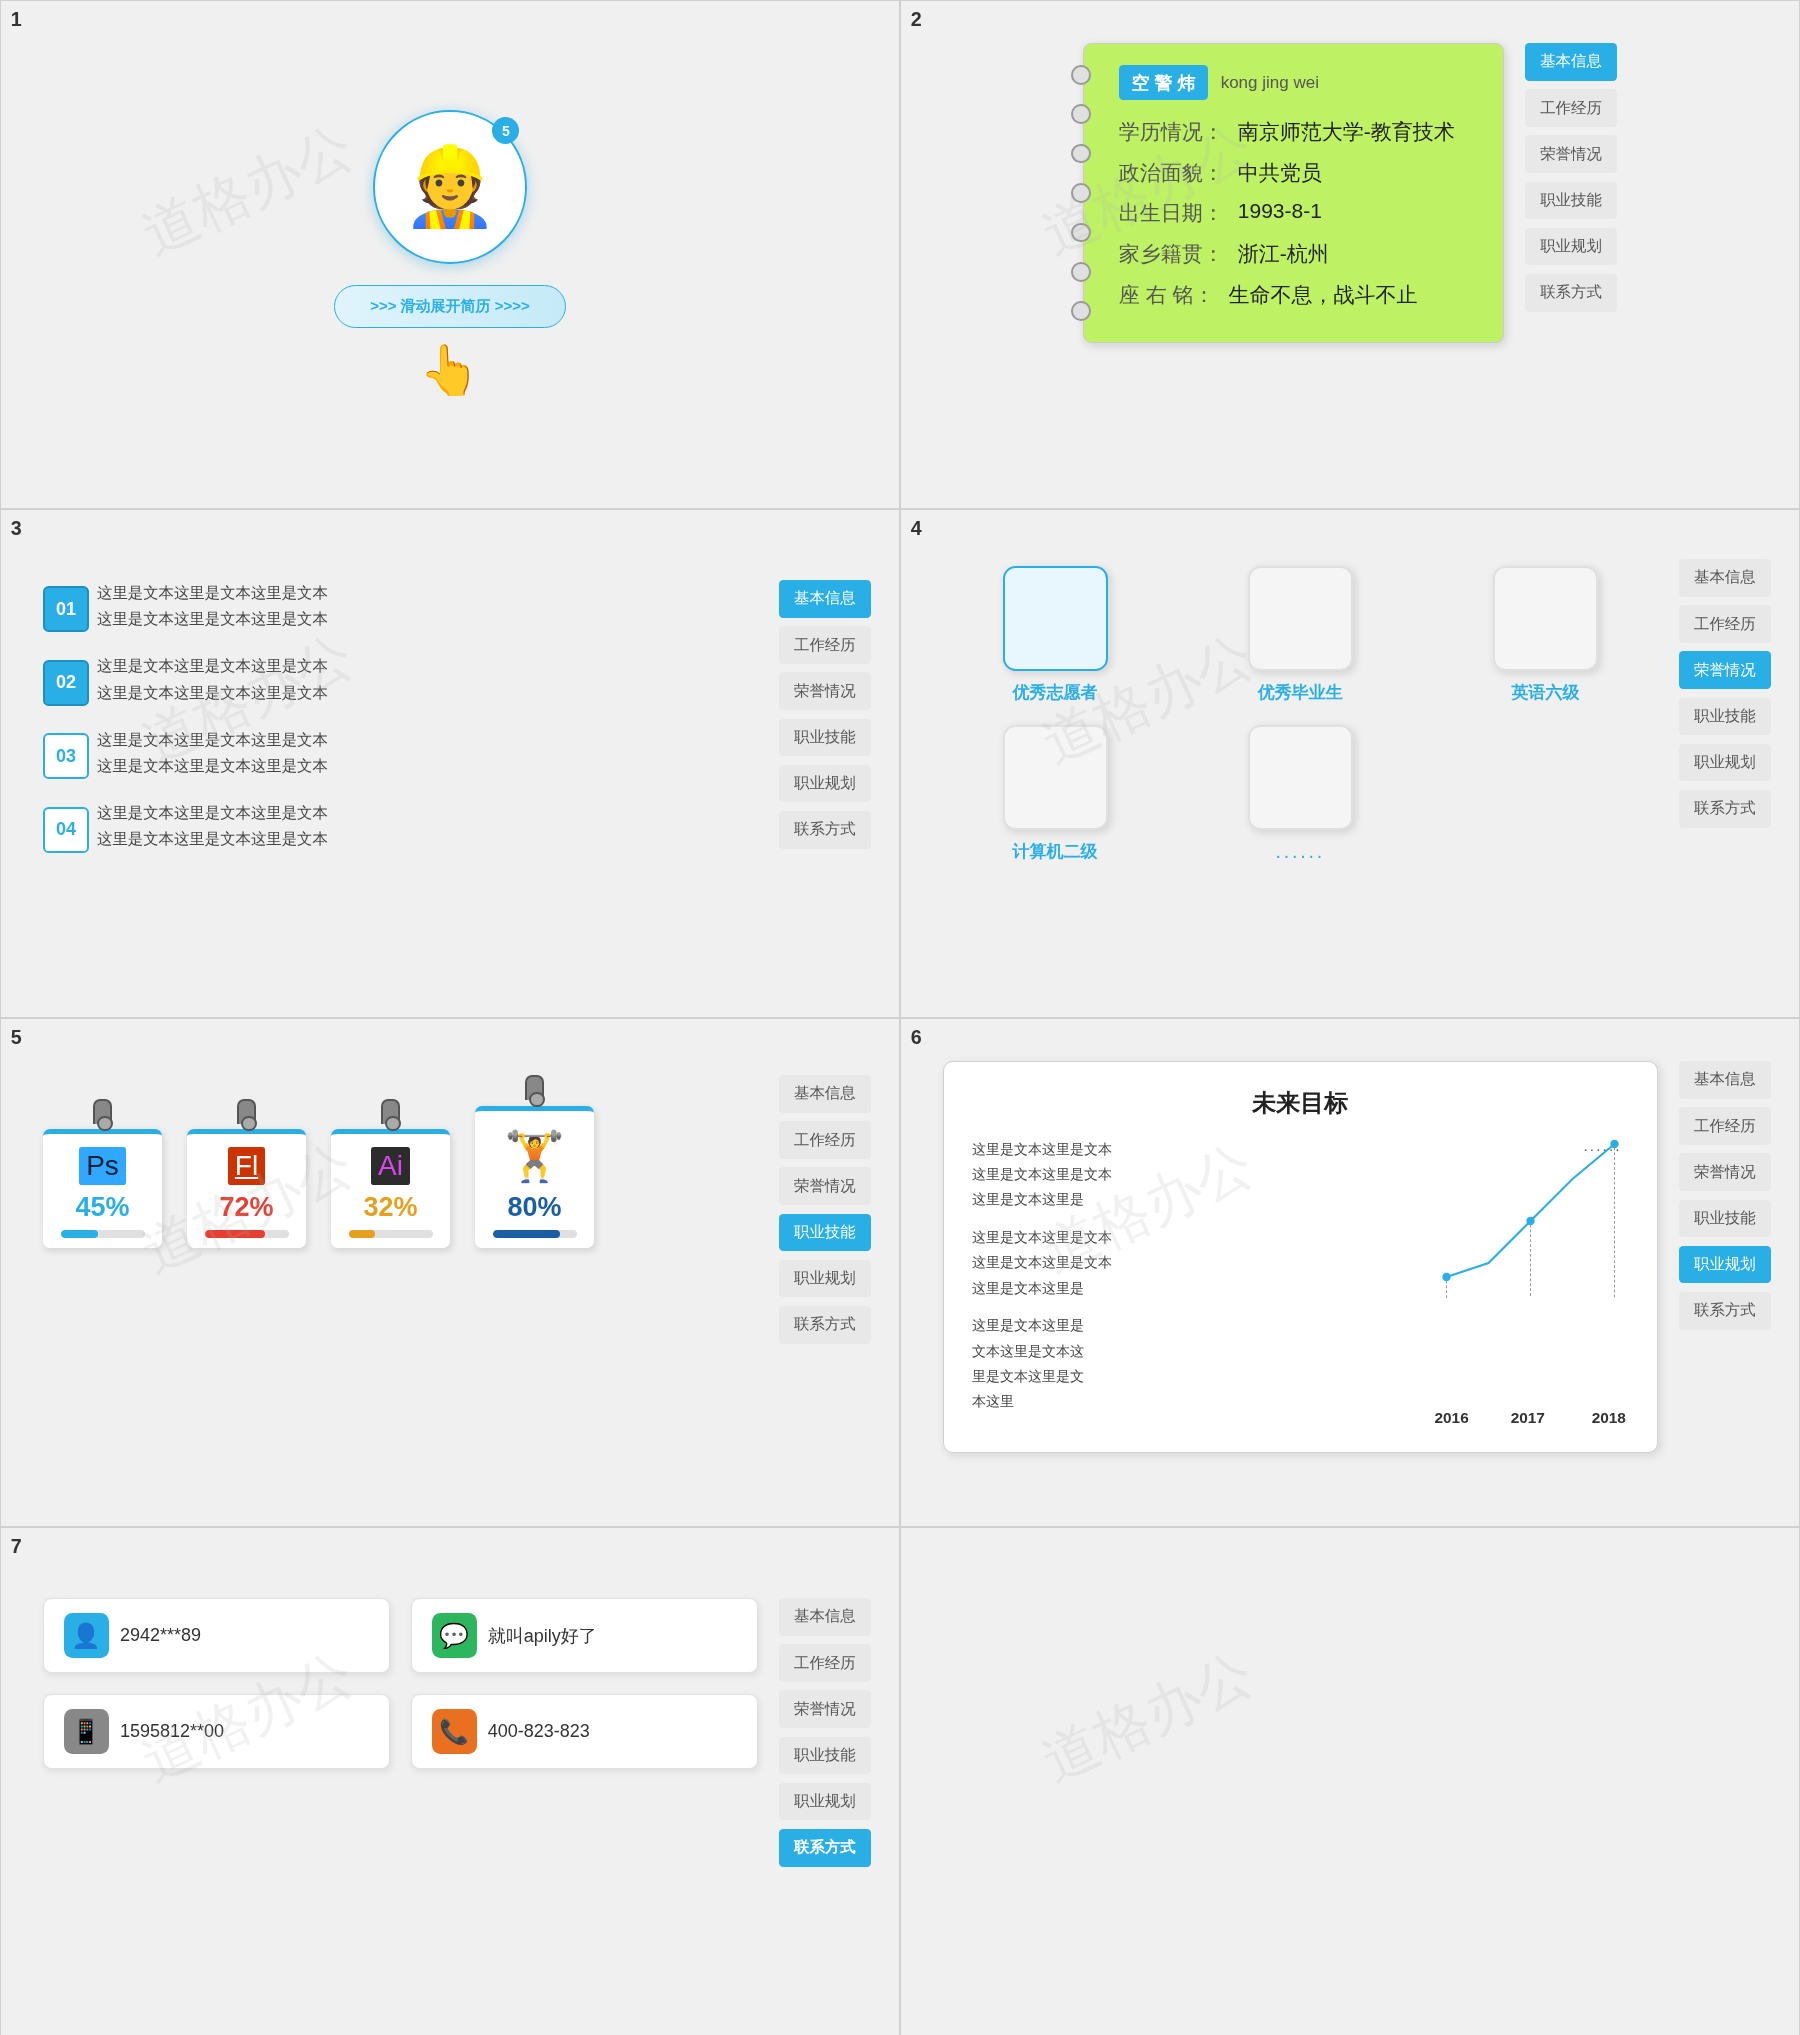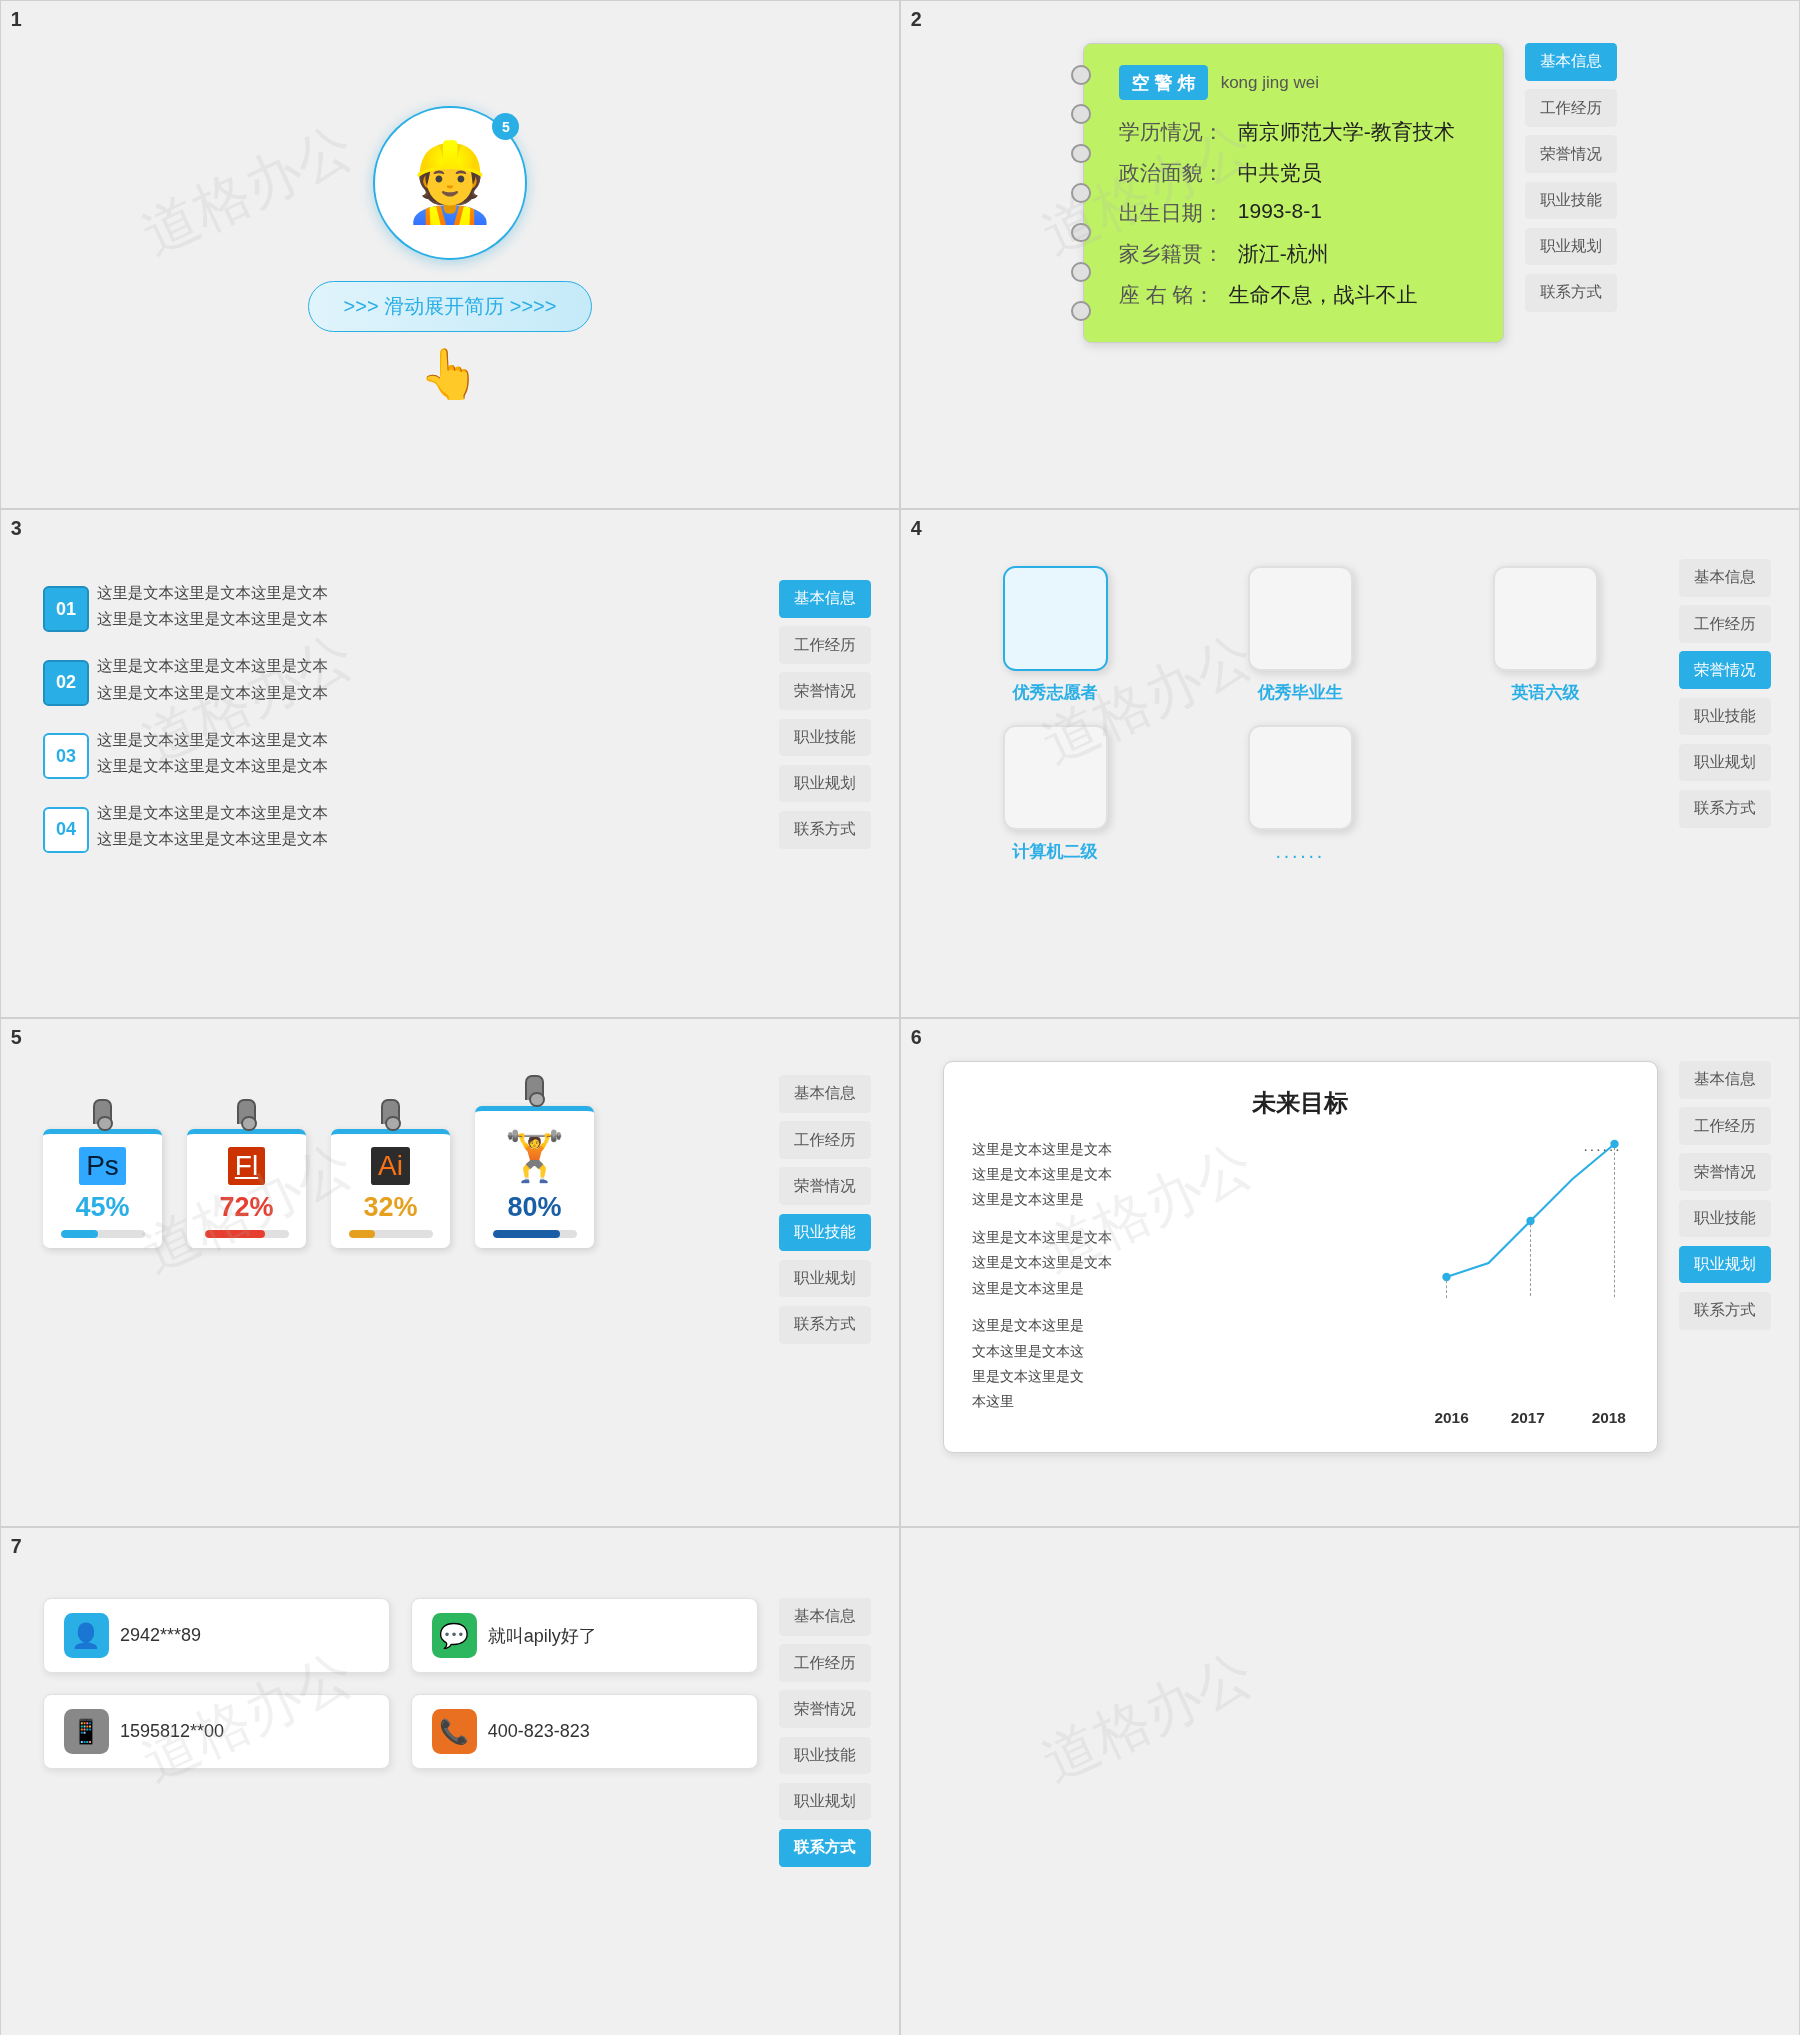--- a/index.html
+++ b/index.html
@@ -83,26 +83,27 @@
     }
     .avatar-icon {
       font-size: 77px;
       color: #29aee6;
     }
     .slide-btn {
       background: linear-gradient(to right, #e0f4fc, #c5eaf8);
       border: 1.4px solid #29aee6;
       border-radius: 28px;
       padding: 11.2px 35px;
-      font-size: 20px;
+      font-size: 15px;
       color: #29aee6;
       display: flex;
       align-items: center;
       gap: 8.4px;
       cursor: pointer;
+      font-weight: bold;
     }
     .hand-icon {
       font-size: 49px;
       margin-top: -7px;
     }
 
     
     .cell-2 {
       display: flex;
       align-items: flex-start;
@@ -331,21 +332,21 @@
       flex-direction: column;
       align-items: center;
       gap: 7px;
       min-width: 119px;
     }
     .card-body.blue-top {
       border-top: 5.6px solid #29aee6;
     }
     .ps-logo { color: #001e36; background: #31a8ff; padding: 2.8px 7px; border-radius: 2.8px; font-size: 28px; }
     .fl-logo { color: #fff; background: #cc3300; padding: 2.8px 7px; border-radius: 2.8px; font-size: 28px; text-decoration: underline; }
-    .ai-logo { color: #f97316; background: #2c2c2c; padding: 2.8px 7px; border-radius: 2.8px; font-size: 28px; }
+    .ai-logo { color: #d946ef; background: #2c2c2c; padding: 2.8px 7px; border-radius: 2.8px; font-size: 28px; }
     .skill-pct {
       font-size: 27px;
       font-weight: bold;
     }
     .pct-blue { color: #29aee6; }
     .pct-red { color: #e63e30; }
     .pct-orange { color: #e6a020; }
     .pct-darkblue { color: #1a5fa6; }
     .skill-bar-wrap {
       width: 84px;

